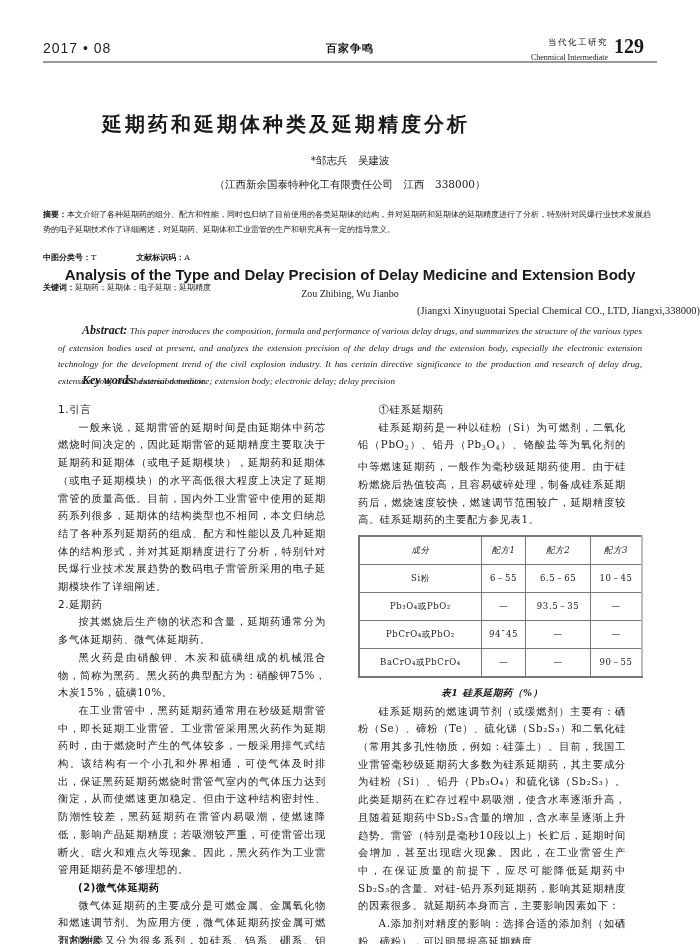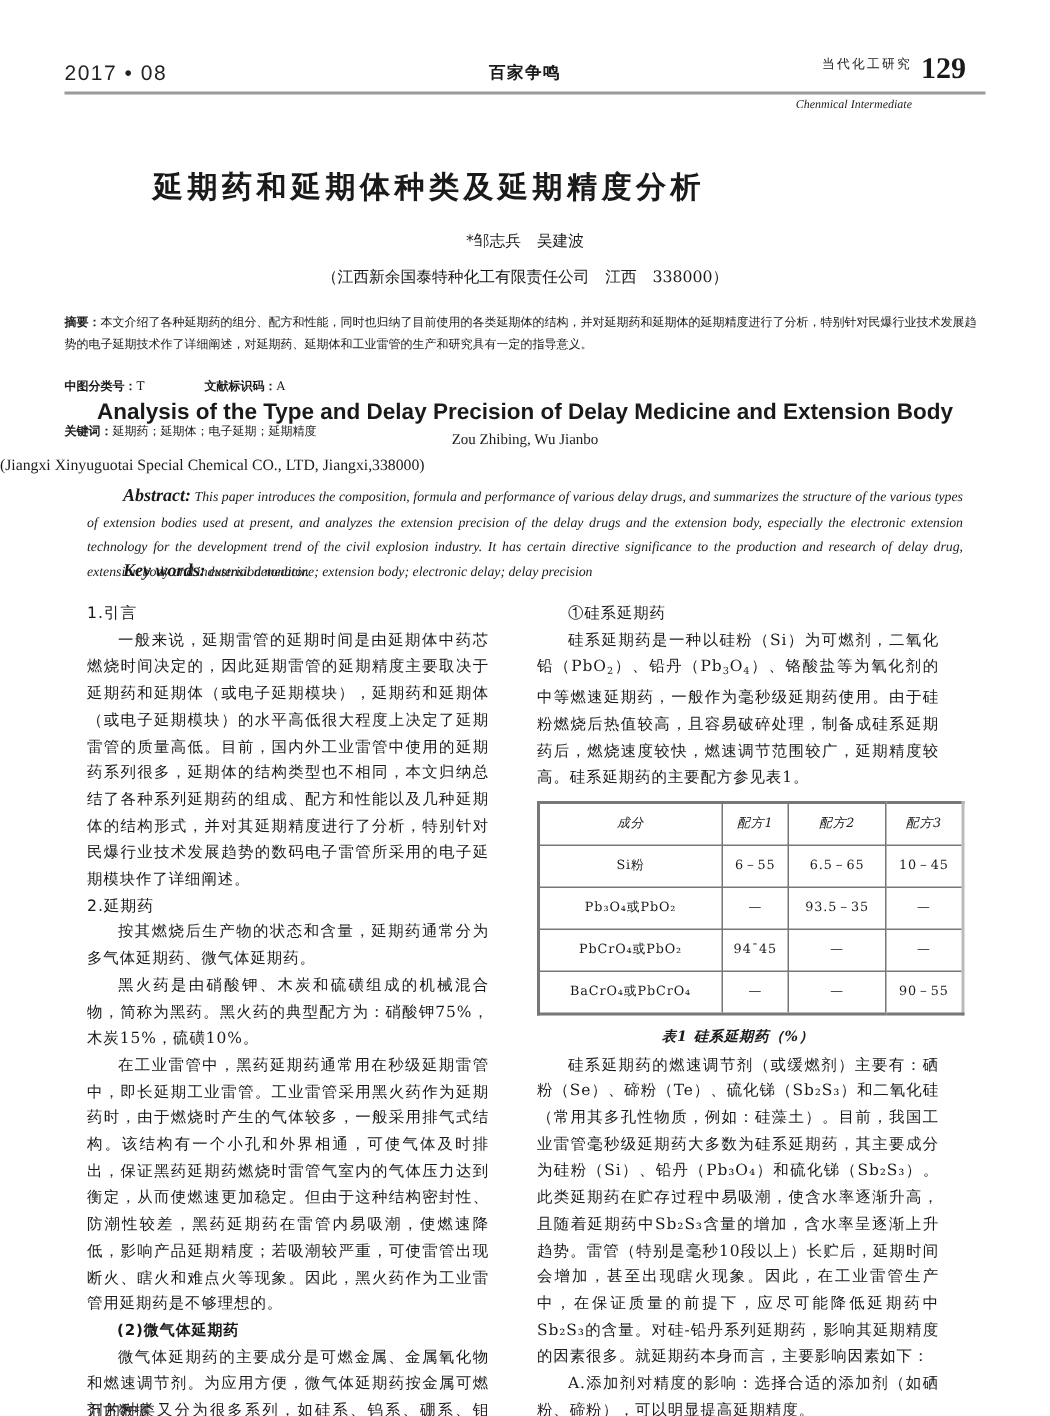--- a/index.html
+++ b/index.html
@@ -5,39 +5,39 @@
   html, body { margin: 0; padding: 0; background: #fff; }
   body { width: 700px; height: 944px; position: relative; overflow: hidden; color: #1a1a1a;
          font-family: "DejaVu Serif", serif; }
   .abs { position: absolute; }
 
   
   #hdr-date { left: 43px; top: 40px; font-family: "Liberation Sans", sans-serif; font-size: 14px; letter-spacing: 1px; color: #222; }
   #hdr-section { left: 0; width: 700px; top: 41px; text-align: center; font-family: "DejaVu Sans", sans-serif; font-size: 11px; font-weight: bold; letter-spacing: 1px; }
   #hdr-journal { right: 92px; top: 37px; text-align: right; }
   #hdr-journal .cn { font-family: "DejaVu Sans", sans-serif; font-size: 8.5px; letter-spacing: 1.5px; }
-  #hdr-journal .en { font-family: "Liberation Serif", serif; font-style: italic; font-size: 8px; margin-top: 16px; }
+  #hdr-journal .en { font-family: "Liberation Serif", serif; font-size: 8px; margin-top: 4px; }
   #hdr-page { right: 56px; top: 35px; font-family: "Liberation Serif", serif; font-weight: bold; font-size: 20px; }
   #hdr-rule { left: 43px; right: 43px; top: 61px; height: 2px; background: #9a9a9a; }
 
   
   #title-cn { left: 0; width: 572px; top: 111px; text-align: center; font-family: "DejaVu Serif", serif; font-weight: bold; font-size: 20px; letter-spacing: 3px; }
   #authors-cn { left: 0; width: 700px; top: 154px; text-align: center; font-family: "DejaVu Sans", sans-serif; font-size: 10.5px; }
   #affil-cn { left: 0; width: 700px; top: 178px; text-align: center; font-family: "DejaVu Serif", serif; font-size: 10.5px; }
 
   .meta-line { left: 43px; right: 43px; font-size: 8px; line-height: 15px; font-family: "DejaVu Serif", serif; }
   .meta-line b { font-family: "DejaVu Sans", sans-serif; font-weight: bold; }
   #abs-cn { top: 207px; }
   #kw-cn { top: 236px; margin-top: 44px; }
   #cls-cn { top: 250px; }
   #cls-cn .gap { display: inline-block; width: 40px; }
 
   #title-en { left: 0; width: 700px; top: 266px; text-align: center; font-family: "Liberation Sans", sans-serif; font-weight: bold; font-size: 15px; }
   #authors-en { left: 0; width: 700px; top: 288px; text-align: center; font-family: "Liberation Serif", serif; font-size: 10px; }
-  #affil-en { left: 0; width: 700px; top: 305px; text-align: left; font-family: "Liberation Serif", serif; font-size: 10.5px; }
+  #affil-en { left: 0; width: 700px; top: 305px; text-align: right; font-family: "Liberation Serif", serif; font-size: 10.5px; }
   #abs-en { left: 58px; right: 58px; top: 322px; font-family: "Liberation Serif", serif; font-style: italic; font-size: 9.2px; line-height: 16.5px; text-align: justify; }
   #abs-en .lead { margin-left: 24px; font-weight: bold; font-size: 12px; }
   #kw-en { left: 82px; top: 373px; font-family: "Liberation Serif", serif; font-style: italic; font-size: 9.2px; }
   #kw-en b { font-size: 12px; }
 
   
   .col { width: 268px; font-size: 10.3px; line-height: 17.7px; text-align: justify; letter-spacing: 0.6px; }
   #col-left { left: 58px; top: 401px; }
   #col-right { left: 358px; top: 401px; }
   .col p { margin: 0; text-indent: 2em; }

